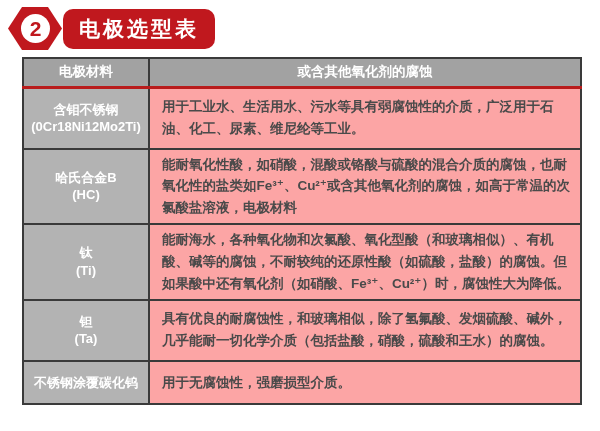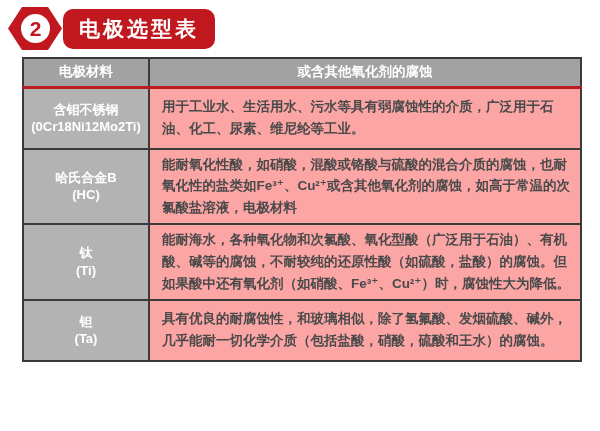--- a/index.html
+++ b/index.html
@@ -91,26 +91,33 @@
           <div>哈氏合金B</div>
           <div>(HC)</div>
         </td>
         <td class="desc">能耐氧化性酸，如硝酸，混酸或铬酸与硫酸的混合介质的腐蚀，也耐氧化性的盐类如Fe³⁺、Cu²⁺或含其他氧化剂的腐蚀，如高于常温的次氯酸盐溶液，电极材料</td>
       </tr>
       <tr class="h3">
         <td class="mat">
           <div>钛</div>
           <div>(Ti)</div>
         </td>
-        <td class="desc">能耐海水，各种氧化物和次氯酸、氧化型酸（广泛用于石油）、有机酸、碱等的腐蚀，不耐较纯的还原性酸（如硫酸，盐酸）的腐蚀。但如果酸中还有氧化剂（如硝酸、Fe³⁺、Cu²⁺）时，腐蚀性大为降低。</td>
+        <td class="desc">能耐海水，各种氧化物和次氯酸、氧化型酸（和玻璃相似）、有机酸、碱等的腐蚀，不耐较纯的还原性酸（如硫酸，盐酸）的腐蚀。但如果酸中还有氧化剂（如硝酸、Fe³⁺、Cu²⁺）时，腐蚀性大为降低。</td>
       </tr>
       <tr class="h4">
         <td class="mat">
           <div>钽</div>
           <div>(Ta)</div>
         </td>
         <td class="desc">具有优良的耐腐蚀性，和玻璃相似，除了氢氟酸、发烟硫酸、碱外，几乎能耐一切化学介质（包括盐酸，硝酸，硫酸和王水）的腐蚀。</td>
       </tr>
+      <tr class="h5">
+        <td class="mat">
+          <div>不锈钢涂覆碳化钨</div>
+
+        </td>
+        <td class="desc">用于无腐蚀性，强磨损型介质。</td>
+      </tr>
 
     </tbody>
   </table>
 
 </div>
 
 </body></html>

